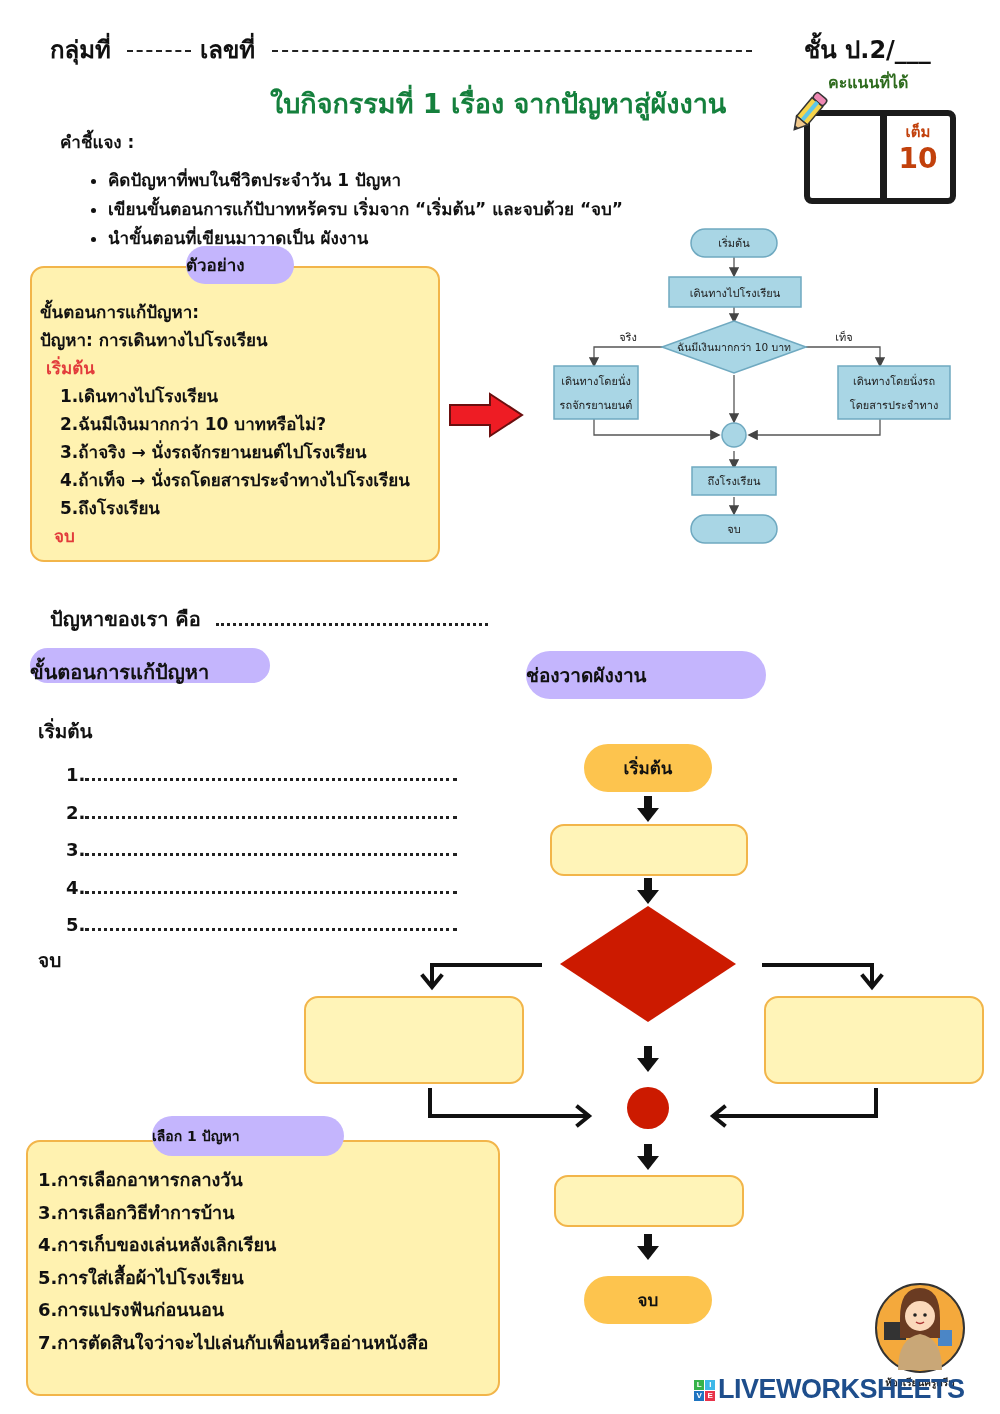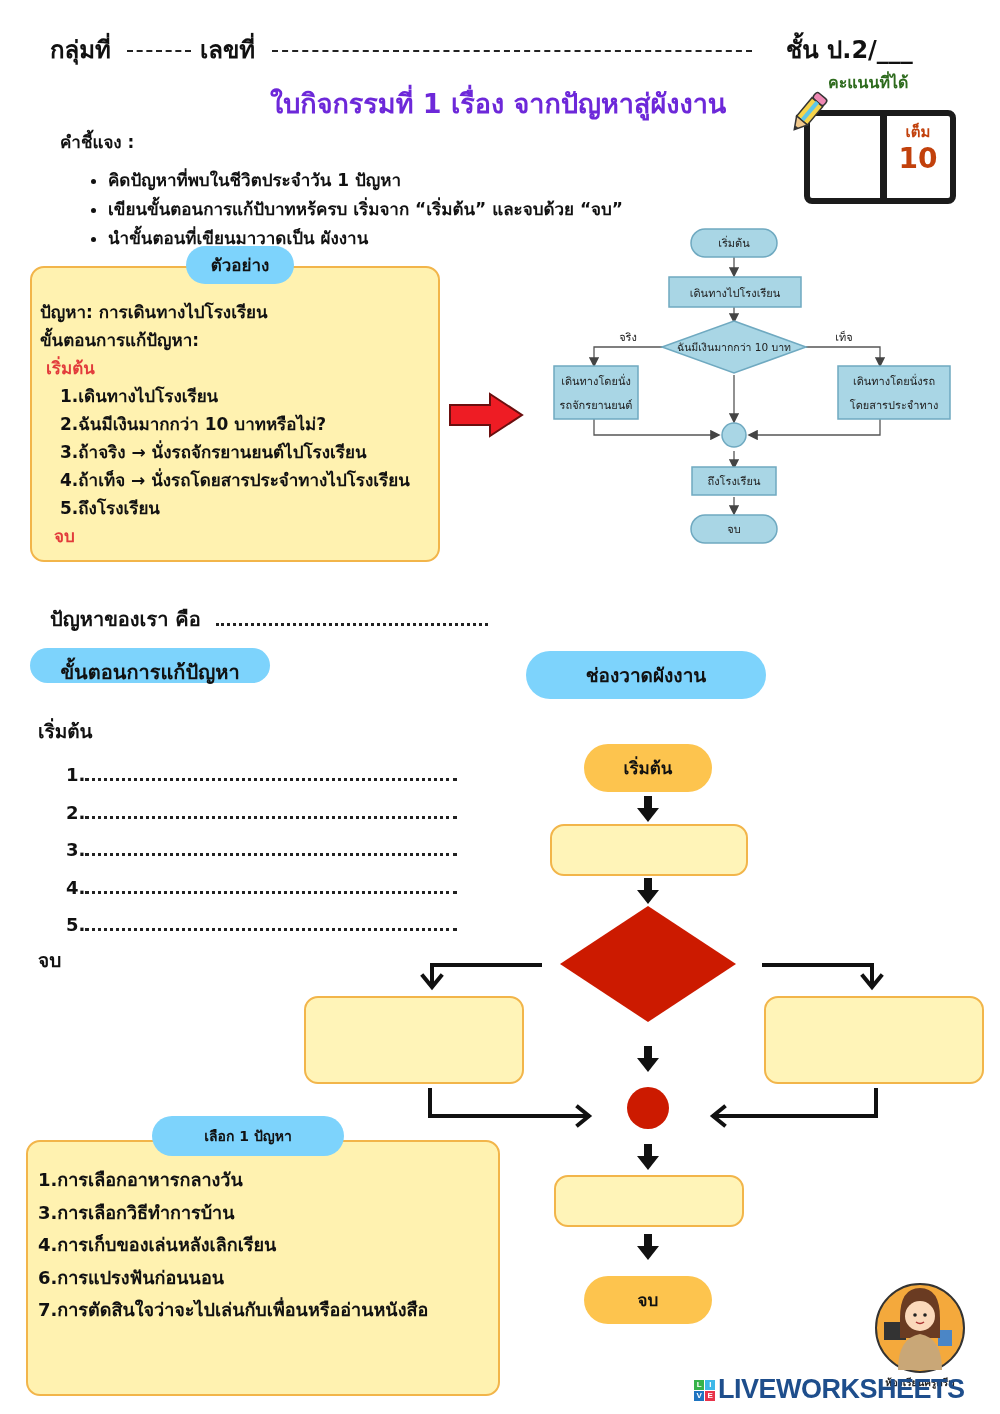--- a/index.html
+++ b/index.html
@@ -3,37 +3,37 @@
 <meta charset="utf-8">
 <style>
   html, body { margin:0; padding:0; background:#ffffff; }
   body { width:1000px; height:1414px; position:relative; overflow:hidden;
          font-family:"DejaVu Sans", sans-serif; color:#111; }
   .abs { position:absolute; }
 
   
   .hdr { font-size:24px; font-weight:bold; top:30px; white-space:nowrap; }
   .dots-line { border-bottom:2px dashed #222; display:inline-block; height:0; vertical-align:middle; }
-  .title { top:82px; left:270px; font-size:27px; font-weight:bold; color:#6d28d9; white-space:nowrap; }
+  .title { top:82px; left:270px; font-size:27px; font-weight:bold; color:#15803d; white-space:nowrap; }
 
   
   .score-label { top:70px; left:828px; font-size:16px; font-weight:bold; color:#2e6b1e; }
   .score-box { top:110px; left:804px; width:140px; height:82px; border:6px solid #1b1b1b; border-radius:8px; background:#fff; }
   .score-divider { position:absolute; left:70px; top:0; width:7px; height:100%; background:#1b1b1b; }
   .score-full { position:absolute; right:6px; top:4px; width:52px; text-align:center; color:#c2410c; font-weight:bold; }
   .score-full .lbl { font-size:15px; display:block; }
   .score-full .num { font-size:28px; display:block; line-height:30px; }
 
   
   .instr-title { top:128px; left:60px; font-size:17px; font-weight:bold; }
   .instr-list { top:154px; left:70px; margin:12px; padding:0 0 0 26px; font-size:17px; font-weight:bold; line-height:29px; }
 
   
   .ex-box { top:266px; left:30px; width:406px; height:292px; background:#fff2b0; border:2px solid #f2b54a; border-radius:14px; }
-  .pill { background:#7dd3fc; border-radius:22px; text-align:center; font-weight:bold; }
+  .pill { background:#c4b5fd; border-radius:22px; text-align:left; font-weight:bold; }
   .ex-pill { top:246px; left:186px; width:108px; height:38px; line-height:38px; font-size:17px; }
   .ex-content { top:298px; left:40px; font-size:17px; font-weight:bold; line-height:28px; }
   .red-txt { color:#e23b3b; }
 
   
   .ch-box { top:1140px; left:26px; width:470px; height:252px; background:#fff2b0; border:2px solid #f2b54a; border-radius:14px; }
   .ch-pill { top:1116px; left:152px; width:192px; height:40px; line-height:40px; font-size:14px; }
   .ch-list { top:1164px; left:38px; font-size:18px; font-weight:bold; line-height:32.5px; }
 
   
@@ -57,21 +57,21 @@
 <body>
 
 <div class="abs hdr" style="left:50px;">
   <span>กลุ่มที่</span>
   <span class="dots-line" style="width:64px;margin-left:8px;"></span>
 </div>
 <div class="abs hdr" style="left:200px;">
   <span>เลขที่</span>
   <span class="dots-line" style="width:480px;margin-left:8px;"></span>
 </div>
-<div class="abs hdr" style="left:786px;">ชั้น ป.2/___</div>
+<div class="abs hdr" style="left:804px;">ชั้น ป.2/___</div>
 
 <div class="abs title">ใบกิจกรรมที่ 1 เรื่อง จากปัญหาสู่ผังงาน</div>
 
 <div class="abs score-label">คะแนนที่ได้</div>
 <div class="abs score-box">
   <div class="score-divider"></div>
   <div style="position:absolute;left:0;top:0;width:70px;height:100%;"></div>
   <div class="score-full">
     <span class="lbl">เต็ม</span>
     <span class="num">10</span>
@@ -90,22 +90,22 @@
 <div class="abs instr-title">คำชี้แจง :</div>
 <ul class="abs instr-list">
   <li>คิดปัญหาที่พบในชีวิตประจำวัน 1 ปัญหา</li>
   <li>เขียนขั้นตอนการแก้ปับาทหร้ครบ เริ่มจาก “เริ่มต้น” และจบด้วย “จบ”</li>
   <li>นำขั้นตอนที่เขียนมาวาดเป็น ผังงาน</li>
 </ul>
 
 <div class="abs ex-box"></div>
 <div class="abs pill ex-pill">ตัวอย่าง</div>
 <div class="abs ex-content">
+  <div>ขั้นตอนการแก้ปัญหา:</div>
   <div>ปัญหา: การเดินทางไปโรงเรียน</div>
-  <div>ขั้นตอนการแก้ปัญหา:</div>
   <div class="red-txt" style="margin-left:6px;">เริ่มต้น</div>
   <div style="margin-left:20px;">
     <div>1.เดินทางไปโรงเรียน</div>
     <div>2.ฉันมีเงินมากกว่า 10 บาทหรือไม่?</div>
     <div>3.ถ้าจริง → นั่งรถจักรยานยนต์ไปโรงเรียน</div>
     <div>4.ถ้าเท็จ → นั่งรถโดยสารประจำทางไปโรงเรียน</div>
     <div>5.ถึงโรงเรียน</div>
   </div>
   <div class="red-txt" style="margin-left:14px;">จบ</div>
 </div>
@@ -221,20 +221,21 @@
     <polyline points="304,317 293,326 304,335"></polyline>
   </g>
 </svg>
 
 <div class="abs ch-box"></div>
 <div class="abs pill ch-pill">เลือก 1 ปัญหา</div>
 <div class="abs ch-list">
   <div>1.การเลือกอาหารกลางวัน</div>
   <div>3.การเลือกวิธีทำการบ้าน</div>
   <div>4.การเก็บของเล่นหลังเลิกเรียน</div>
+  <div>5.การใส่เสื้อผ้าไปโรงเรียน</div>
   <div>6.การแปรงฟันก่อนนอน</div>
   <div>7.การตัดสินใจว่าจะไปเล่นกับเพื่อนหรืออ่านหนังสือ</div>
 </div>
 
 <svg class="abs" style="top:1282px;left:872px;" width="96" height="110" viewBox="0 0 96 110">
   <circle cx="48" cy="46" r="44" fill="#f4a93c" stroke="#333" stroke-width="2"></circle>
   <rect x="12" y="40" width="22" height="18" fill="#333"></rect>
   <rect x="66" y="48" width="14" height="16" fill="#4b86c6"></rect>
   <path d="M28,36 Q28,6 48,6 Q68,6 68,36 L68,56 L28,56 Z" fill="#6a3b22"></path>
   <circle cx="48" cy="34" r="15" fill="#fbd9bb"></circle>

